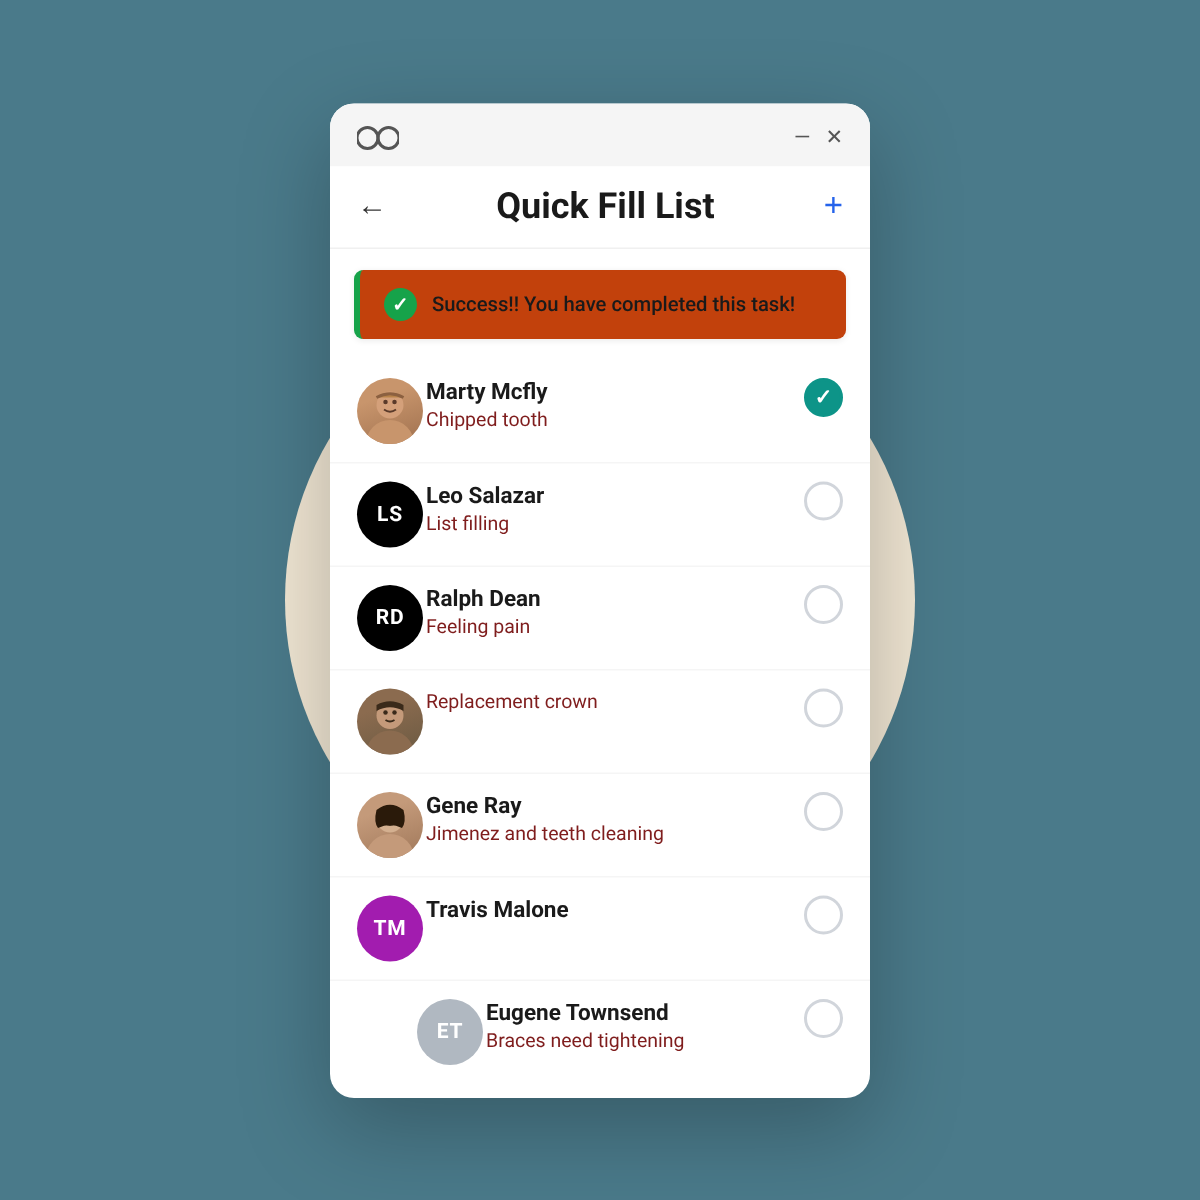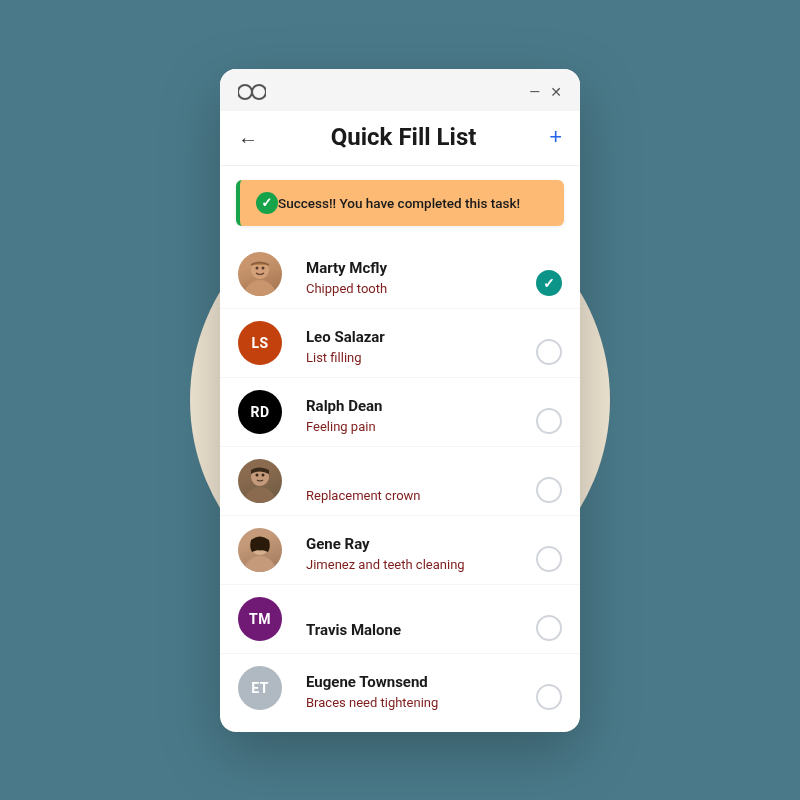--- a/index.html
+++ b/index.html
@@ -91,27 +91,27 @@
       color: #2563eb;
       cursor: pointer;
       background: none;
       border: none;
       line-height: 1;
     }
 
     .success-banner {
       margin: 14px 16px;
       padding: 12px 16px;
-      background: #fdba74;
+      background: #c2410c;
       border-left: 4px solid #16a34a;
       border-radius: 6px;
       box-shadow: 0 1px 4px rgba(0,0,0,0.08);
       display: flex;
       align-items: center;
-      gap: 0;
+      gap: 10px;
     }
 
     .success-icon {
       width: 22px;
       height: 22px;
       border-radius: 50%;
       background: #16a34a;
       display: flex;
       align-items: center;
       justify-content: center;
@@ -130,28 +130,29 @@
       color: #1a1a1a;
       font-weight: 500;
     }
 
     .patient-list {
       padding: 0 0 10px;
     }
 
     .patient-item {
       display: flex;
-      align-items: flex-end;
+      align-items: flex-start;
       padding: 12px 18px;
       border-bottom: 1px solid #f5f5f5;
-      gap: 24px;
+      gap: 2px;
     }
 
     .patient-item:last-child {
       border-bottom: none;
+      margin-left: 40px;
     }
 
     .avatar {
       width: 44px;
       height: 44px;
       border-radius: 50%;
       flex-shrink: 0;
       display: flex;
       align-items: center;
       justify-content: center;
@@ -251,21 +252,21 @@
         <path d="M13 13 Q22 8 31 13" stroke="#8b6040" stroke-width="2" fill="#b8834a"></path>
       </svg>
         </div>
         <div class="patient-info">
           <div class="patient-name">Marty Mcfly</div>
           <div class="patient-reason">Chipped tooth</div>
         </div>
         <div class="check-circle checked"></div>
       </div>
       <div class="patient-item">
-        <div class="avatar" style="background: #c2410c;">
+        <div class="avatar" style="background: #000000;">
           <span class="avatar-initials">LS</span>
         </div>
         <div class="patient-info">
           <div class="patient-name">Leo Salazar</div>
           <div class="patient-reason">List filling</div>
         </div>
         <div class="check-circle"></div>
       </div>
       <div class="patient-item">
         <div class="avatar" style="background: #000000;">
@@ -304,21 +305,21 @@
         <path d="M13 12 Q22 5 31 12 Q33 20 30 24 Q22 20 14 24 Q11 20 13 12Z" fill="#2a1a0a"></path>
       </svg>
         </div>
         <div class="patient-info">
           <div class="patient-name">Gene Ray</div>
           <div class="patient-reason">Jimenez and teeth cleaning</div>
         </div>
         <div class="check-circle"></div>
       </div>
       <div class="patient-item">
-        <div class="avatar" style="background: #701a75;">
+        <div class="avatar" style="background: #a21caf;">
           <span class="avatar-initials">TM</span>
         </div>
         <div class="patient-info">
           <div class="patient-name">Travis Malone</div>
         </div>
         <div class="check-circle"></div>
       </div>
       <div class="patient-item">
         <div class="avatar" style="background: rgb(176, 184, 193);">
           <span class="avatar-initials">ET</span>

